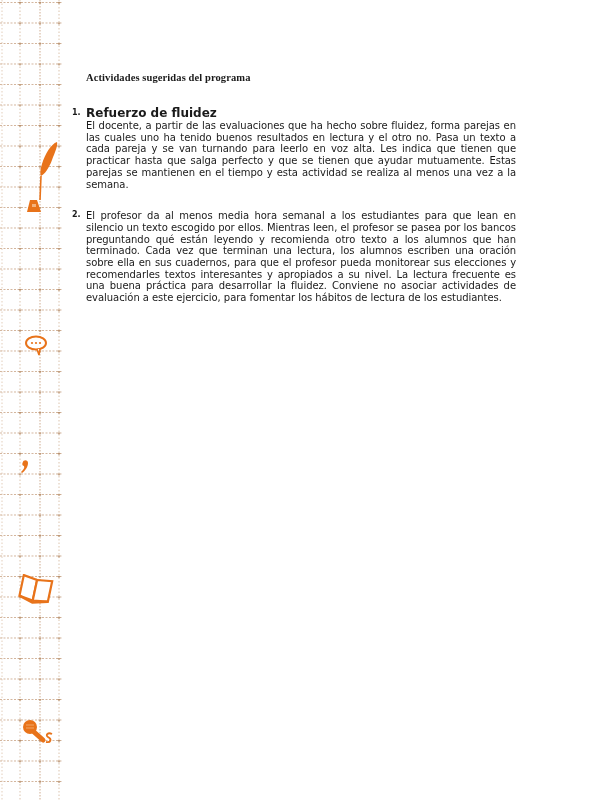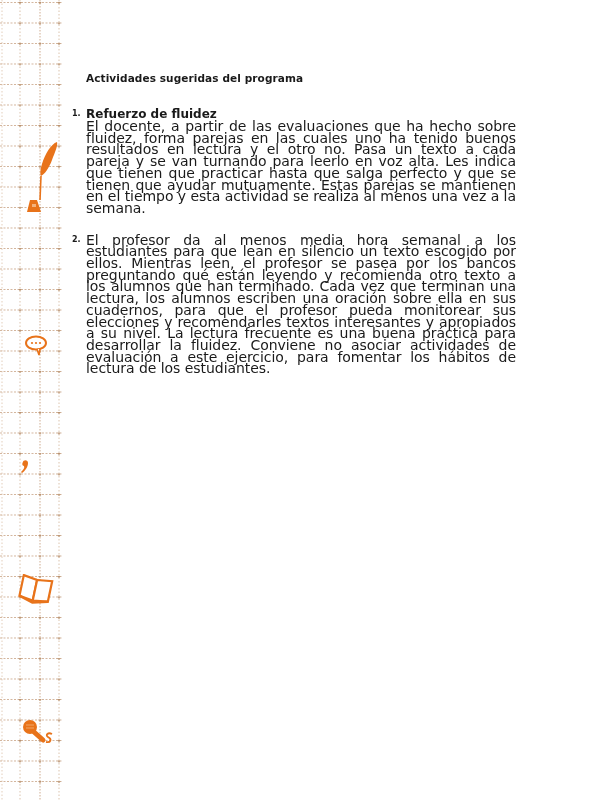--- a/index.html
+++ b/index.html
@@ -13,31 +13,32 @@
       position: absolute; left: 0; top: 0; width: 64px; height: 800px;
     }
     .margin-grid svg { position: absolute; left: 0; top: 0; }
     .icon { position: absolute; }
     .content {
       position: absolute; left: 86px; top: 72px; width: 430px;
     }
     .page-title {
       font-size: 10.5px; font-weight: bold; margin: 0 0 25px 0;
       letter-spacing: 0.1px;
+      font-family: Liberation Serif, serif;
     }
     .item { position: relative; margin-bottom: 20px; }
     .item-number {
       position: absolute; left: -14px; top: 0;
       font-size: 8px; font-weight: bold;
     }
     .item-heading {
       font-size: 12px; font-weight: bold; margin: 0 0 1px 0; line-height: 11px;
     }
     .item-body {
-      font-size: 14px; line-height: 11.7px; text-align: justify; margin: 0;
+      font-size: 10px; line-height: 11.7px; text-align: justify; margin: 0;
       letter-spacing: -0.05px;
     }
   </style>
 </head>
 <body>
 
 <div class="margin-grid">
   <svg width="64" height="800">
     <defs>
       <pattern id="hgrid" x="0" y="2" width="64" height="20.5" patternUnits="userSpaceOnUse">

